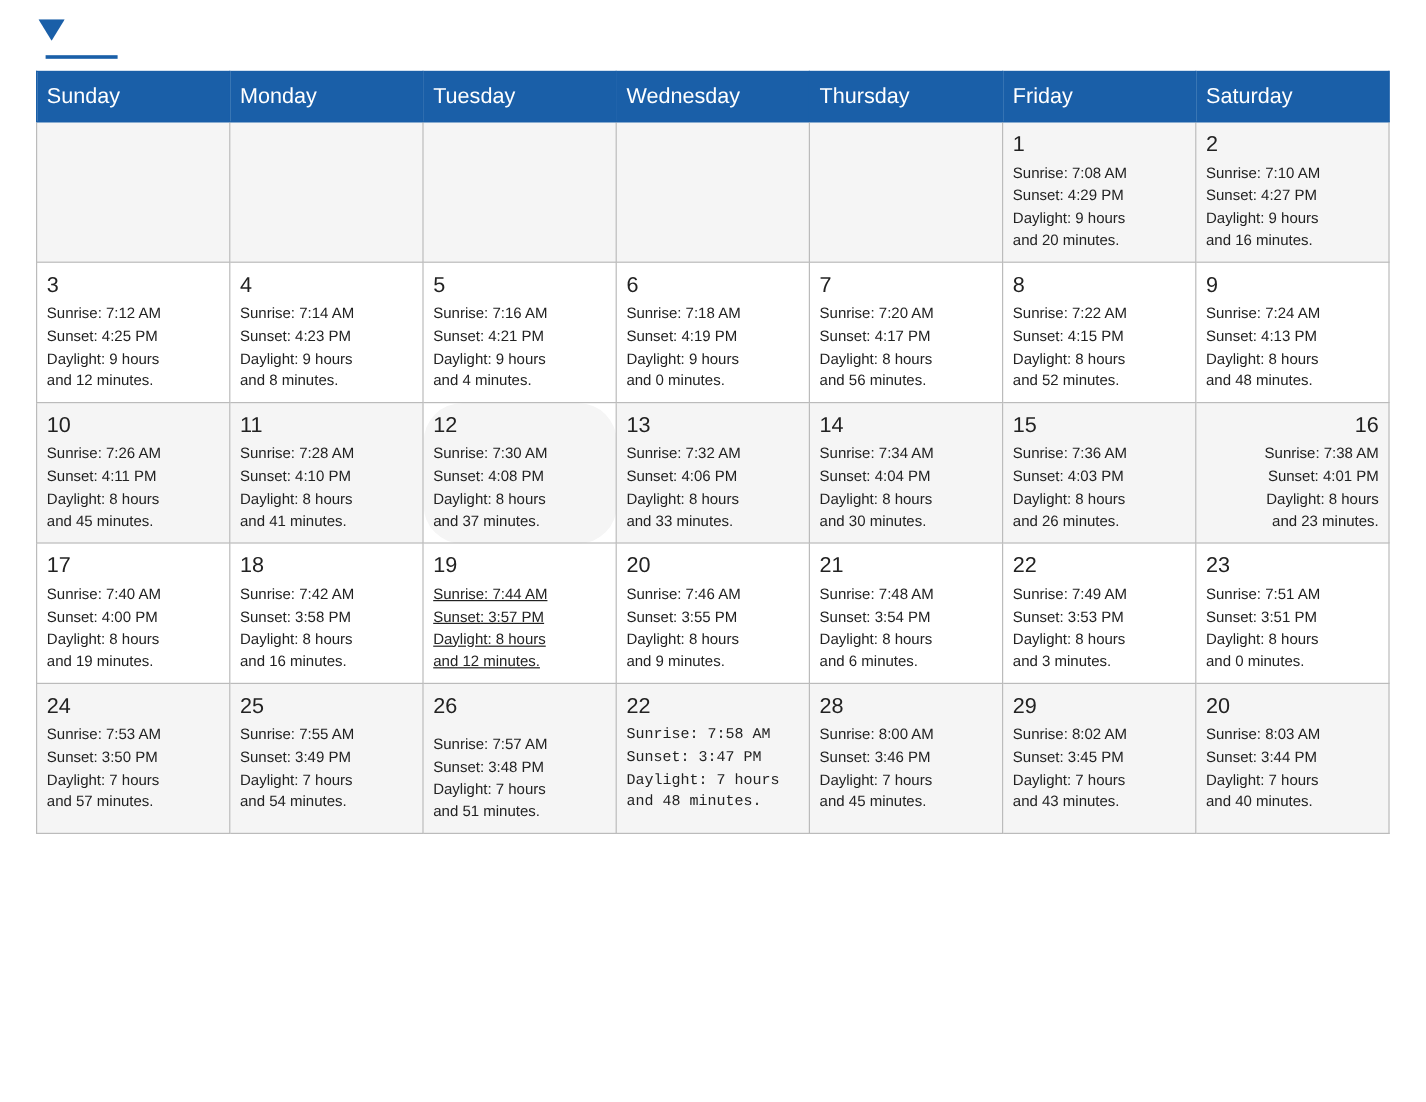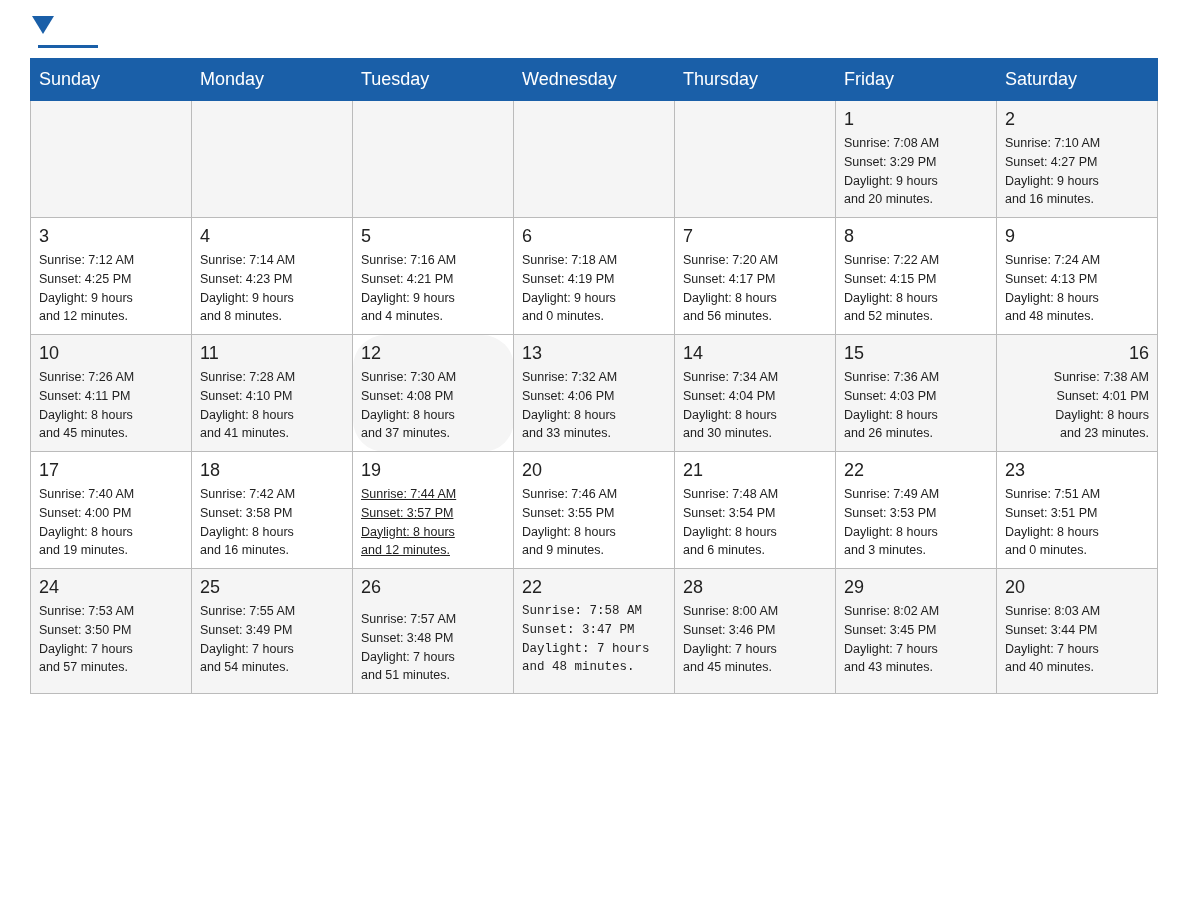--- a/index.html
+++ b/index.html
@@ -141,21 +141,21 @@
   <tbody id="calendar-body">
   <tr>
         <td class="empty-cell"></td>
         <td class="empty-cell"></td>
         <td class="empty-cell"></td>
         <td class="empty-cell"></td>
         <td class="empty-cell"></td>
         <td style="background: rgb(245, 245, 245);">
           <span class="day-number">1</span>
           <div class="day-info" style="white-space: pre-line;">Sunrise: 7:08 AM
-Sunset: 3:29 PM
+Sunset: 4:29 PM
 Daylight: 9 hours
 and 20 minutes.</div>
         </td>
         <td style="background: rgb(245, 245, 245);">
           <span class="day-number">2</span>
           <div class="day-info" style="white-space: pre-line;">Sunrise: 7:10 AM
 Sunset: 4:27 PM
 Daylight: 9 hours
 and 16 minutes.</div>
         </td>

